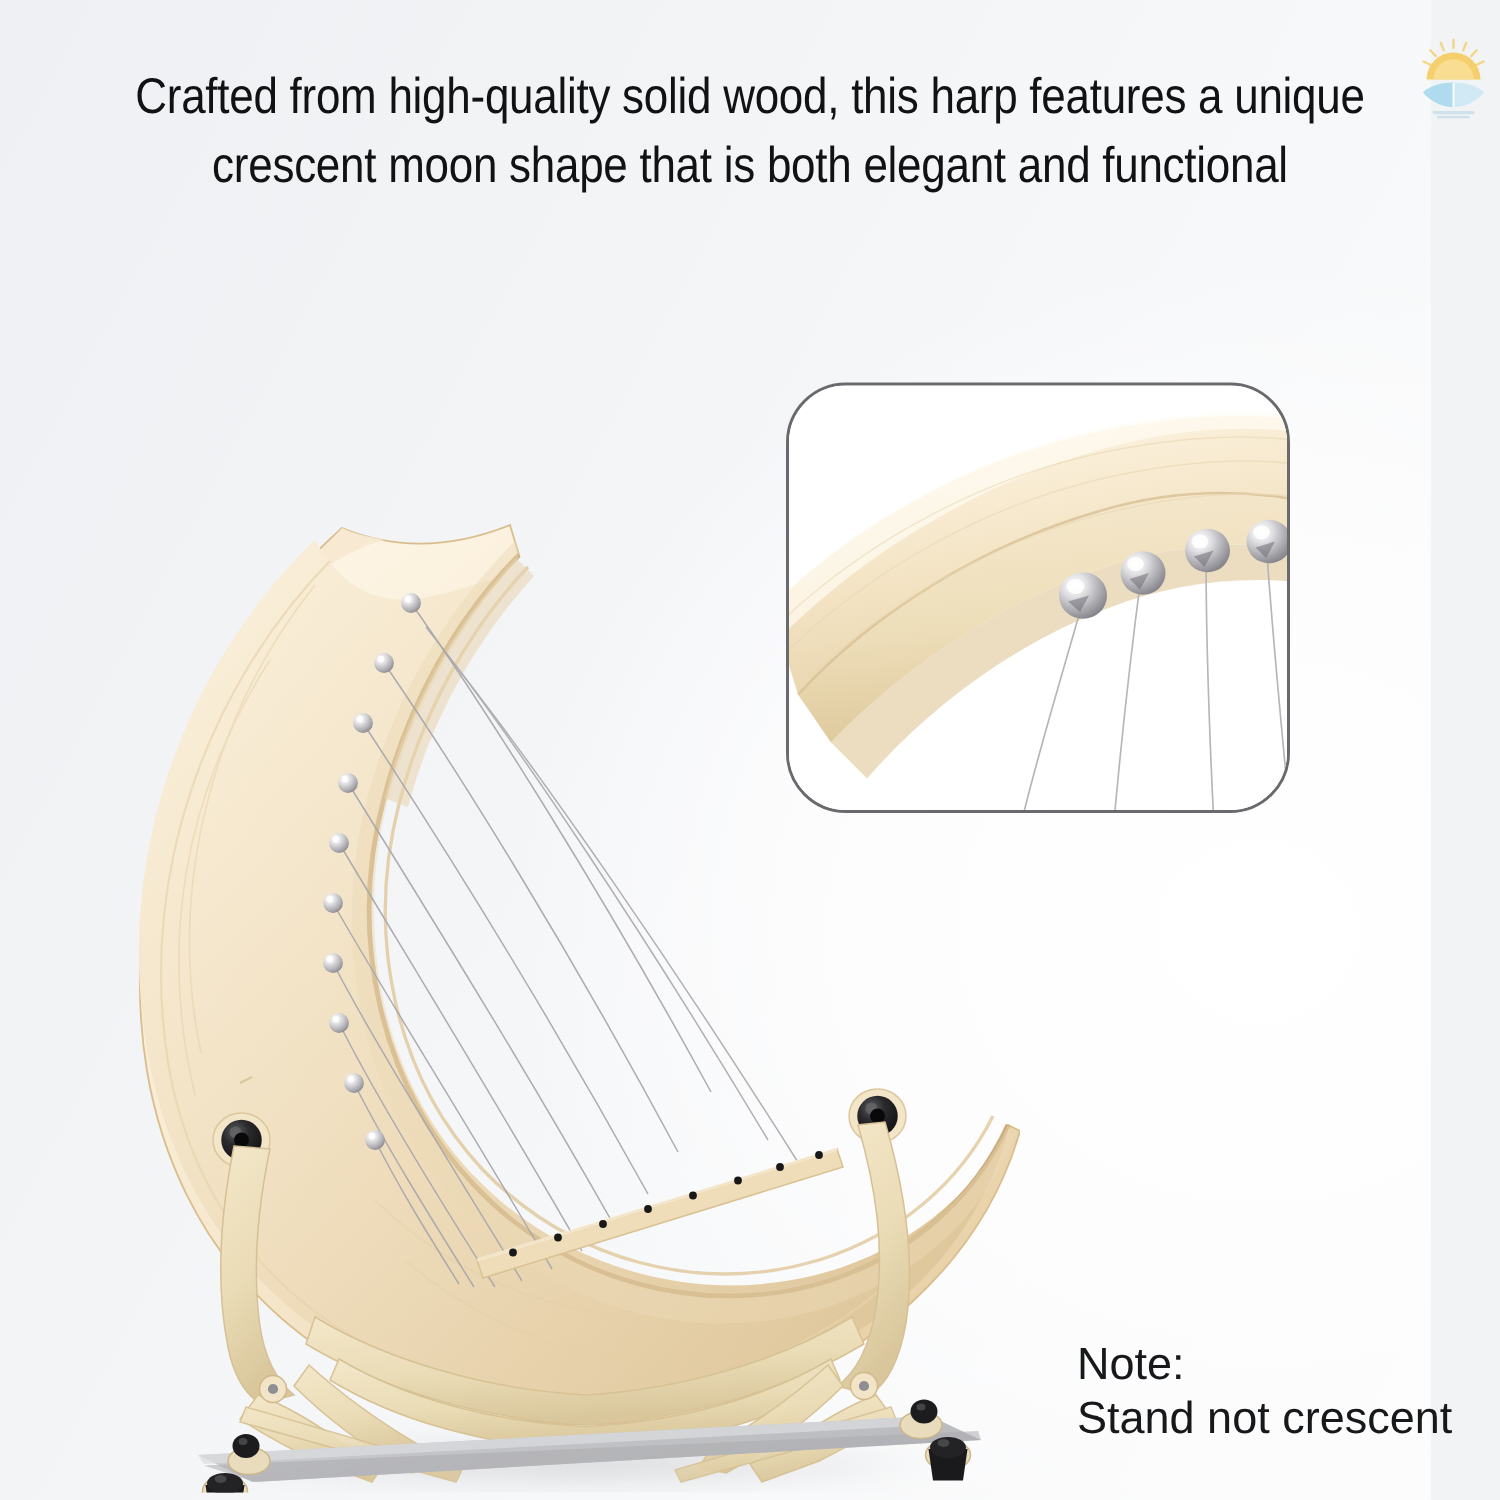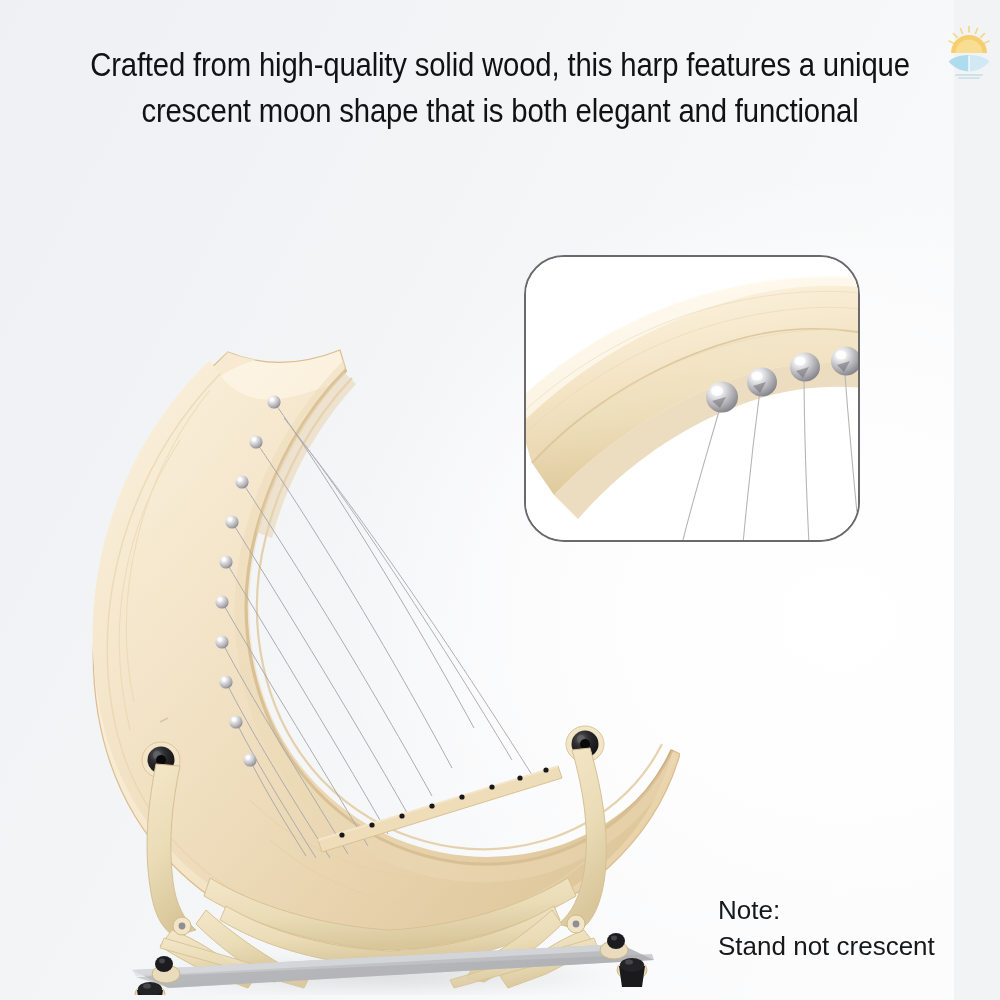--- a/index.html
+++ b/index.html
@@ -53,21 +53,21 @@
     opacity: 0.88;
   }
 
   
   .note-block {
     position: absolute;
     left: 718px;
     top: 892px;
     color: #17181a;
     font-family: "Liberation Sans", sans-serif;
-    font-size: 26px;
+    font-size: 30px;
     line-height: 36px;
     font-weight: 400;
   }
   .note-block div { white-space: nowrap; }
 
   
   .inset-panel {
     position: absolute;
     left: 524px;
     top: 255px;

